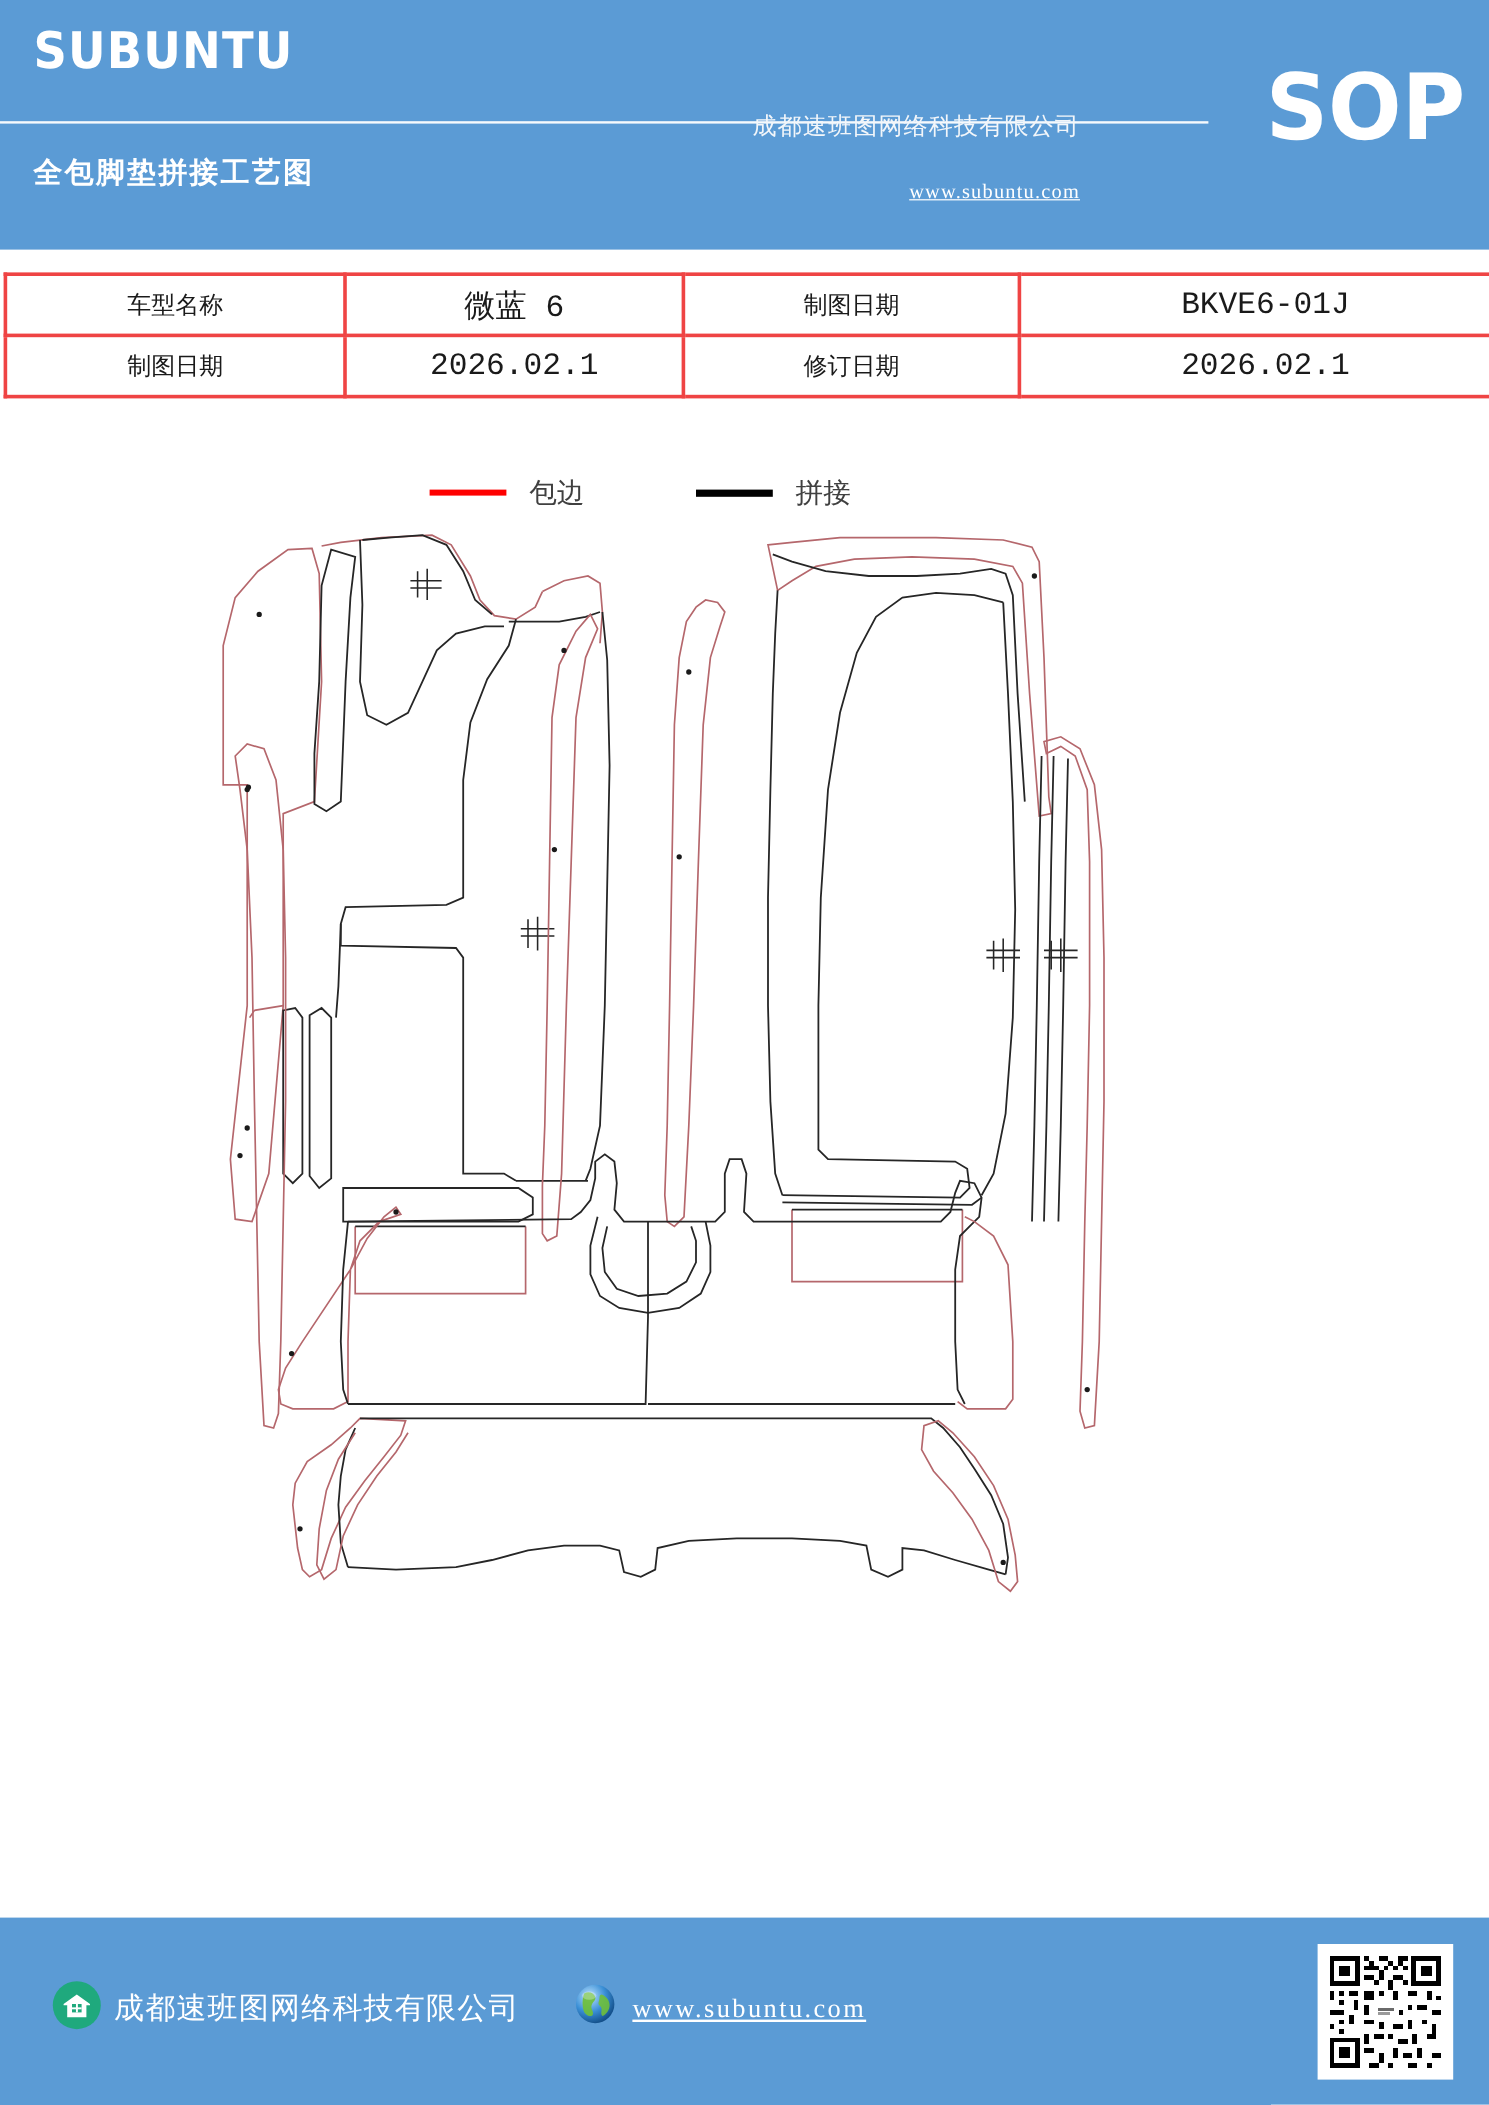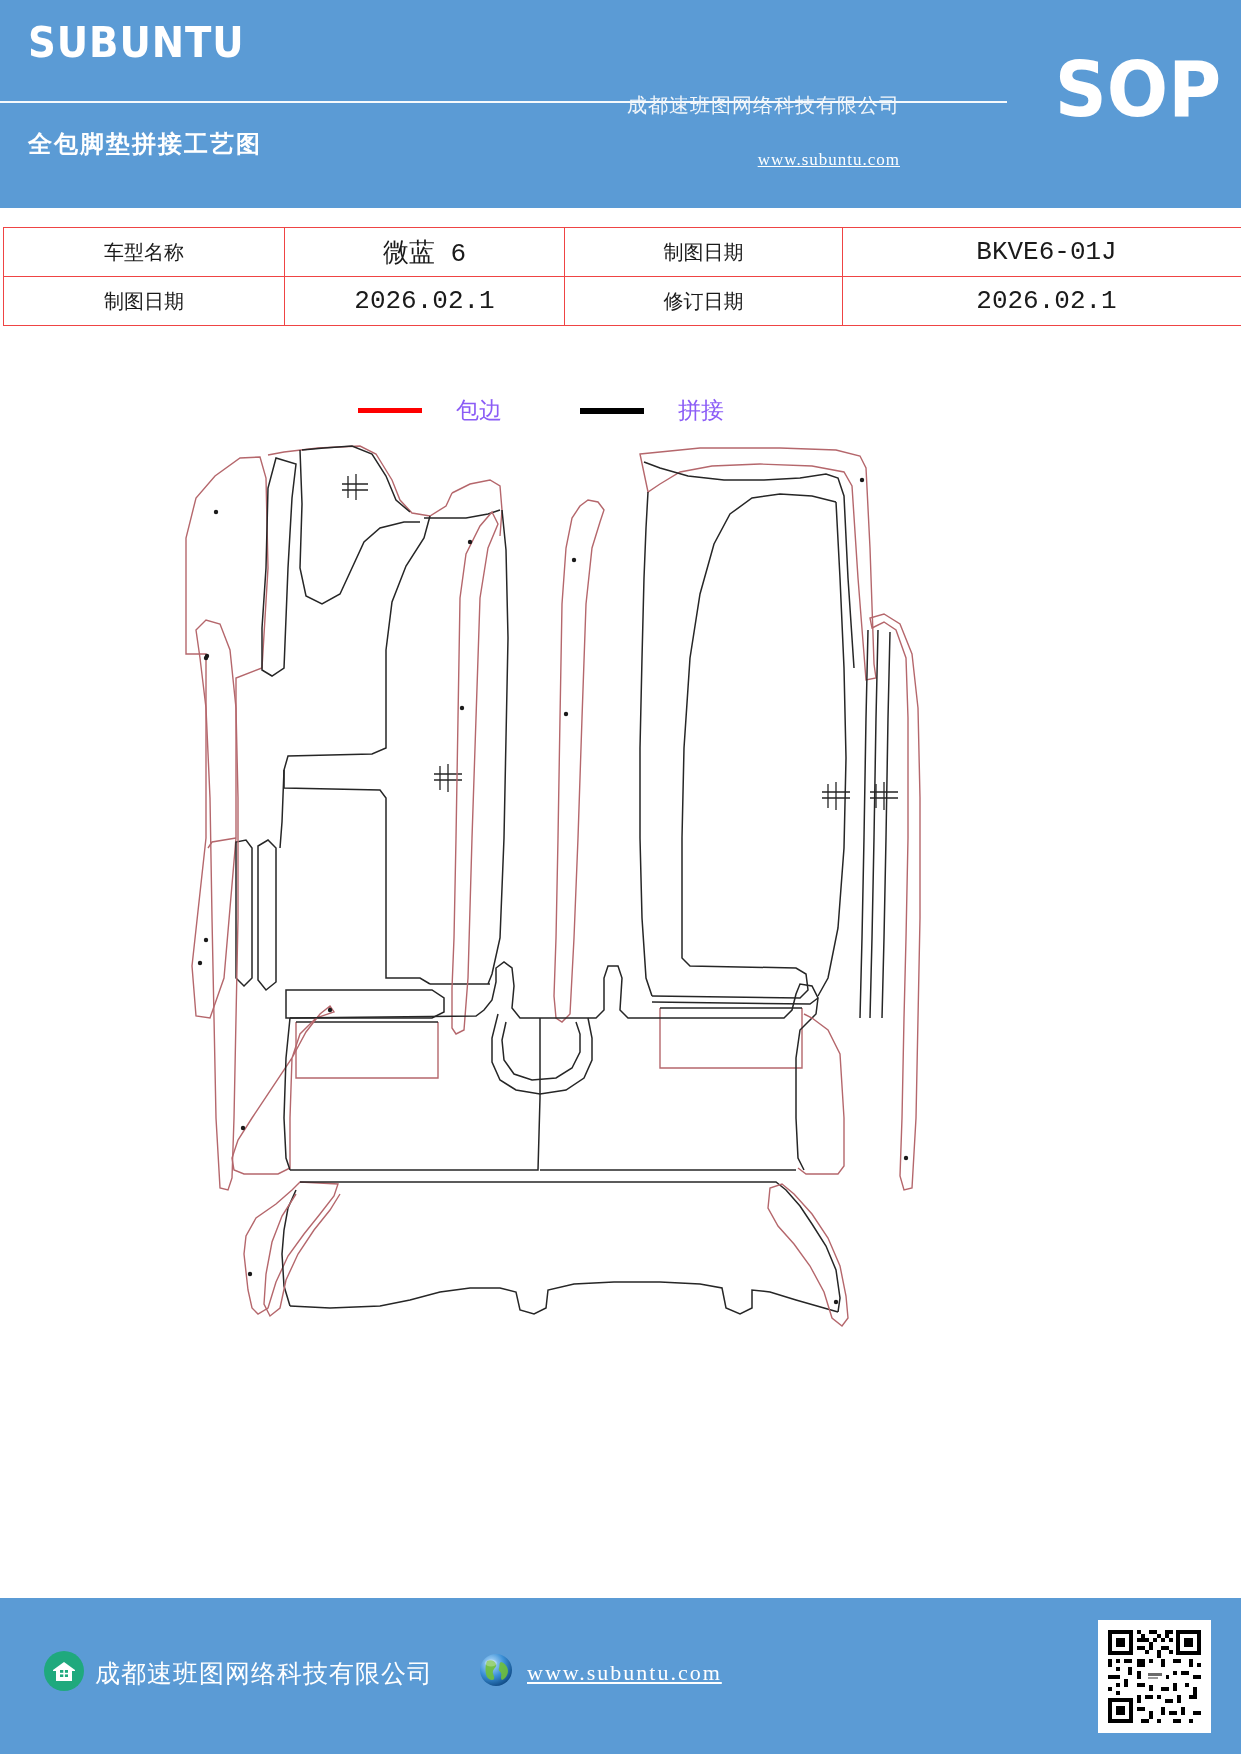--- a/index.html
+++ b/index.html
@@ -53,21 +53,21 @@
     transform:scaleX(0.95);transform-origin:right center;
     line-height:1;
   }
   
   .info-table{
     position:absolute;left:3px;top:227px;width:1235px;
     border-collapse:collapse;
     table-layout:fixed;
   }
   .info-table td{
-    border:1px solid #ef4444;
+    border:3px solid #ef4444;
     height:46px;
     text-align:center;
     vertical-align:middle;
     font-size:20px;
     color:#1a1a1a;
     font-family:"Liberation Serif","DejaVu Serif",serif;
   }
   .info-table td.val{
     font-family:Liberation Mono, monospace;
     font-size:26px;
@@ -80,21 +80,21 @@
   .legend{
     position:absolute;left:0;top:395px;width:1241px;height:40px;
   }
   .lg-item{position:absolute;display:flex;align-items:center;}
   .lg-1{left:358px;top:0;}
   .lg-2{left:580px;top:0;}
   .lg-swatch{width:64px;height:5px;display:inline-block;}
   .lg-swatch.red{background:#fe0000;}
   .lg-swatch.black{background:#000000;height:6px;}
   .lg-label{
-    margin-left:34px;font-size:23px;color:#8b5cf6;
+    margin-left:19px;font-size:23px;color:#404040;
     font-family:"Liberation Serif","DejaVu Serif",serif;
   }
   
   .drawing{
     position:absolute;left:0;top:418px;width:1241px;height:1000px;
   }
   .drawing svg{display:block;}
   .bind  {fill:none;stroke:#b5676c;stroke-width:1.4;}
   .seam  {fill:none;stroke:#262626;stroke-width:1.5;}
   .mark  {fill:none;stroke:#262626;stroke-width:1.3;}

